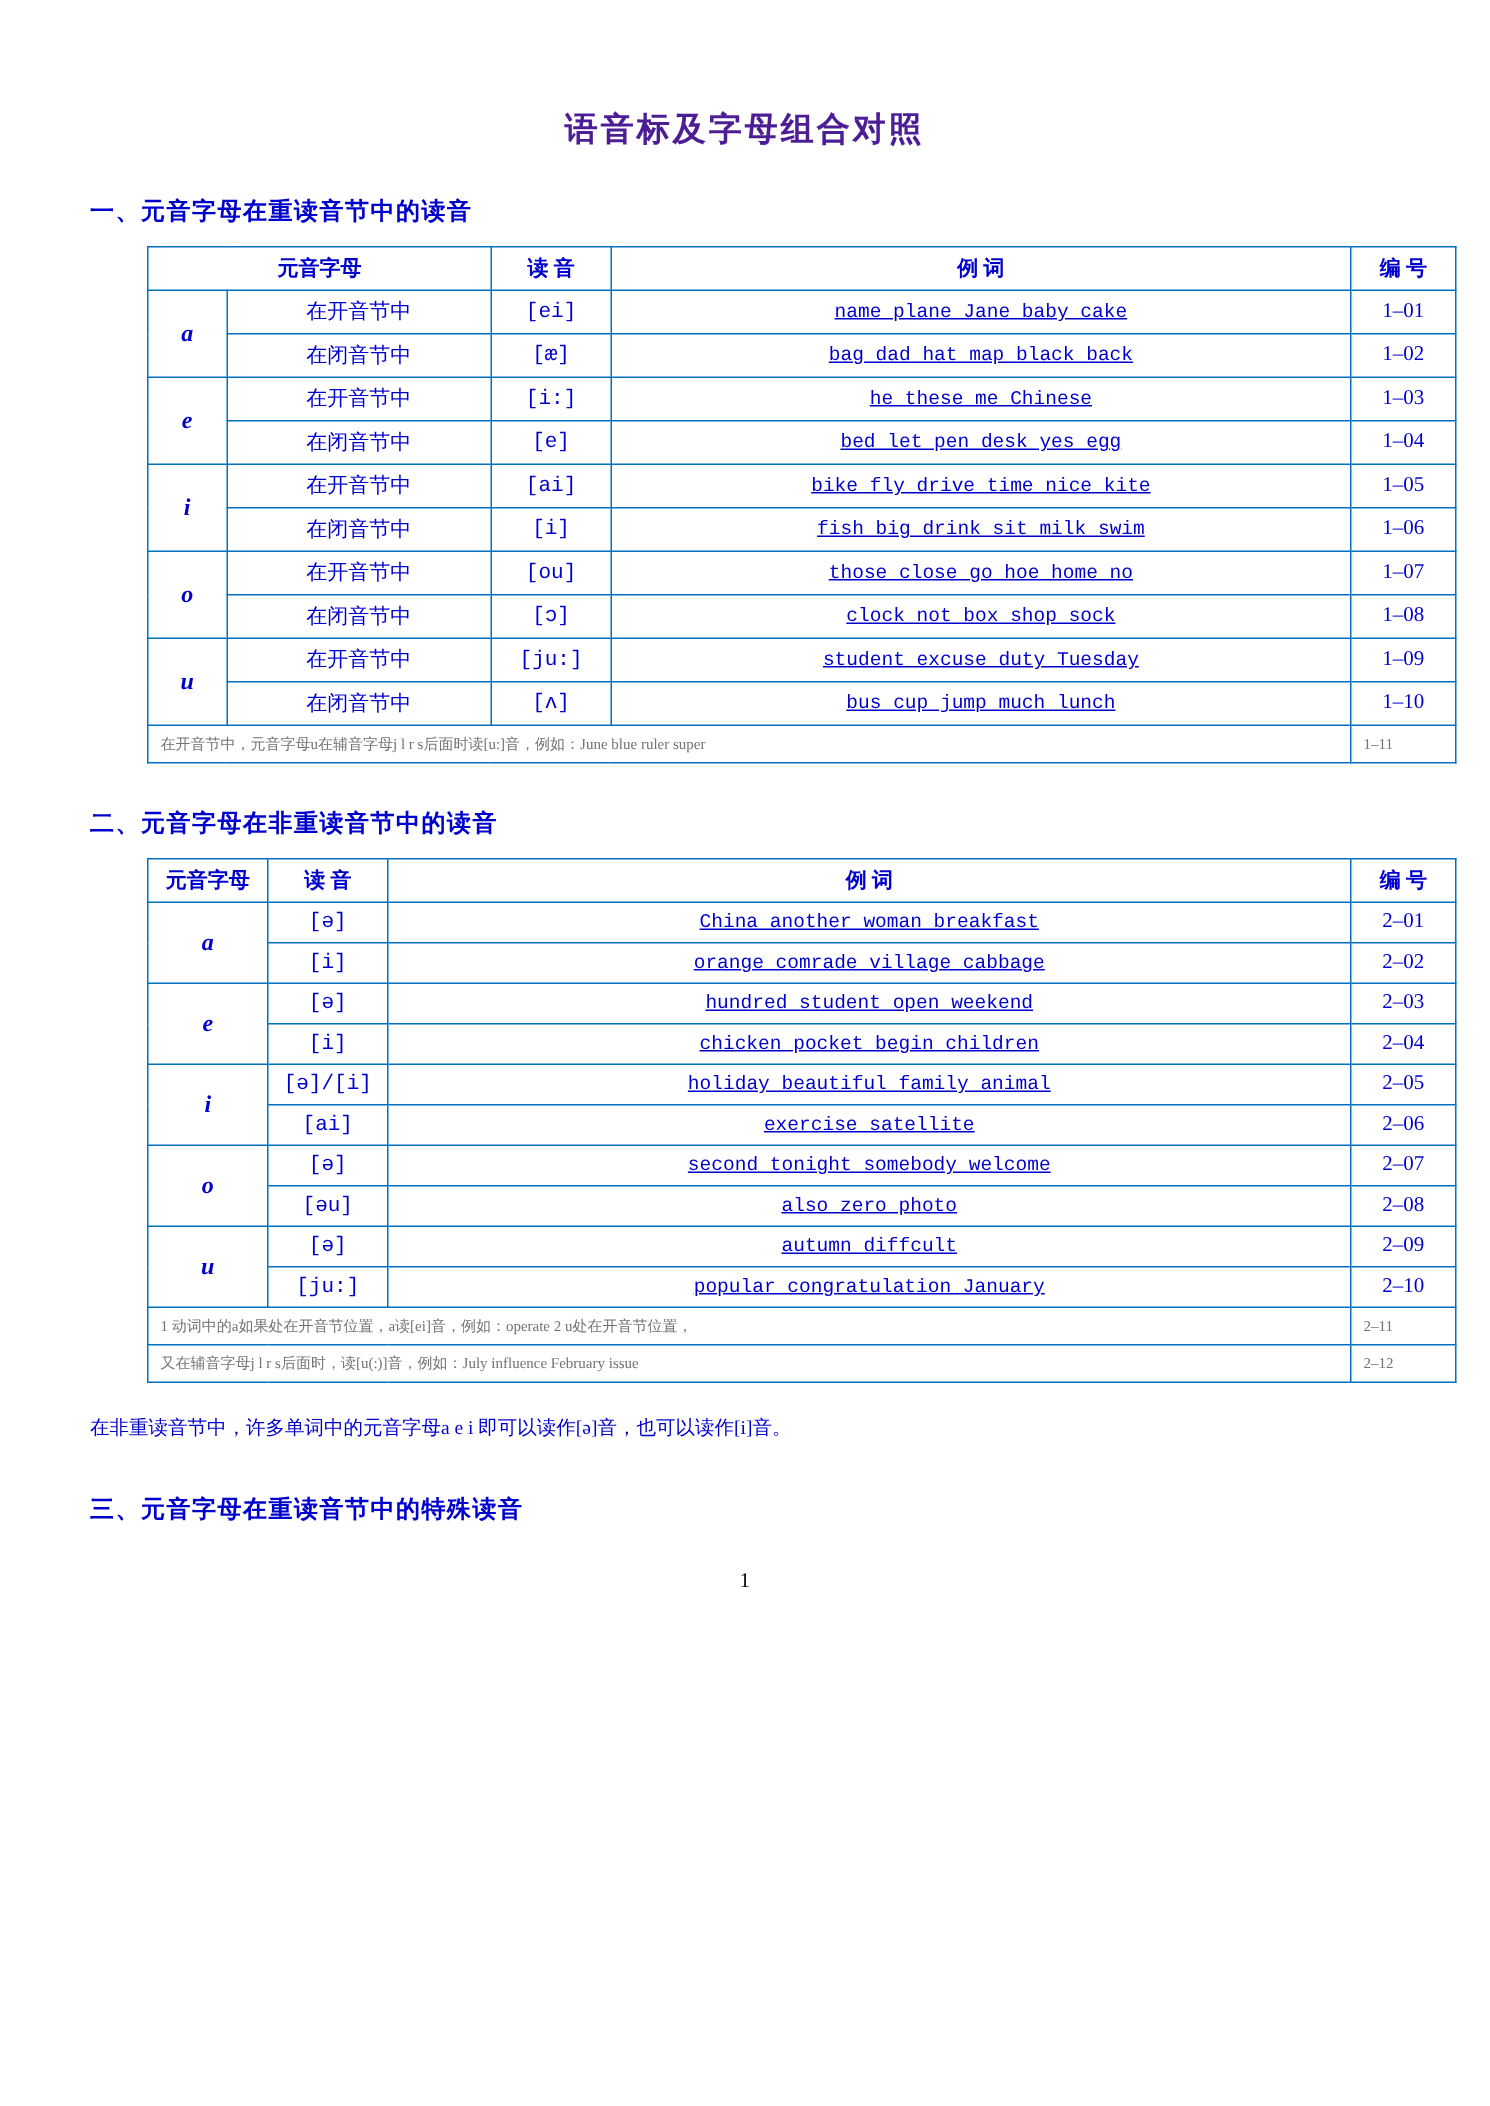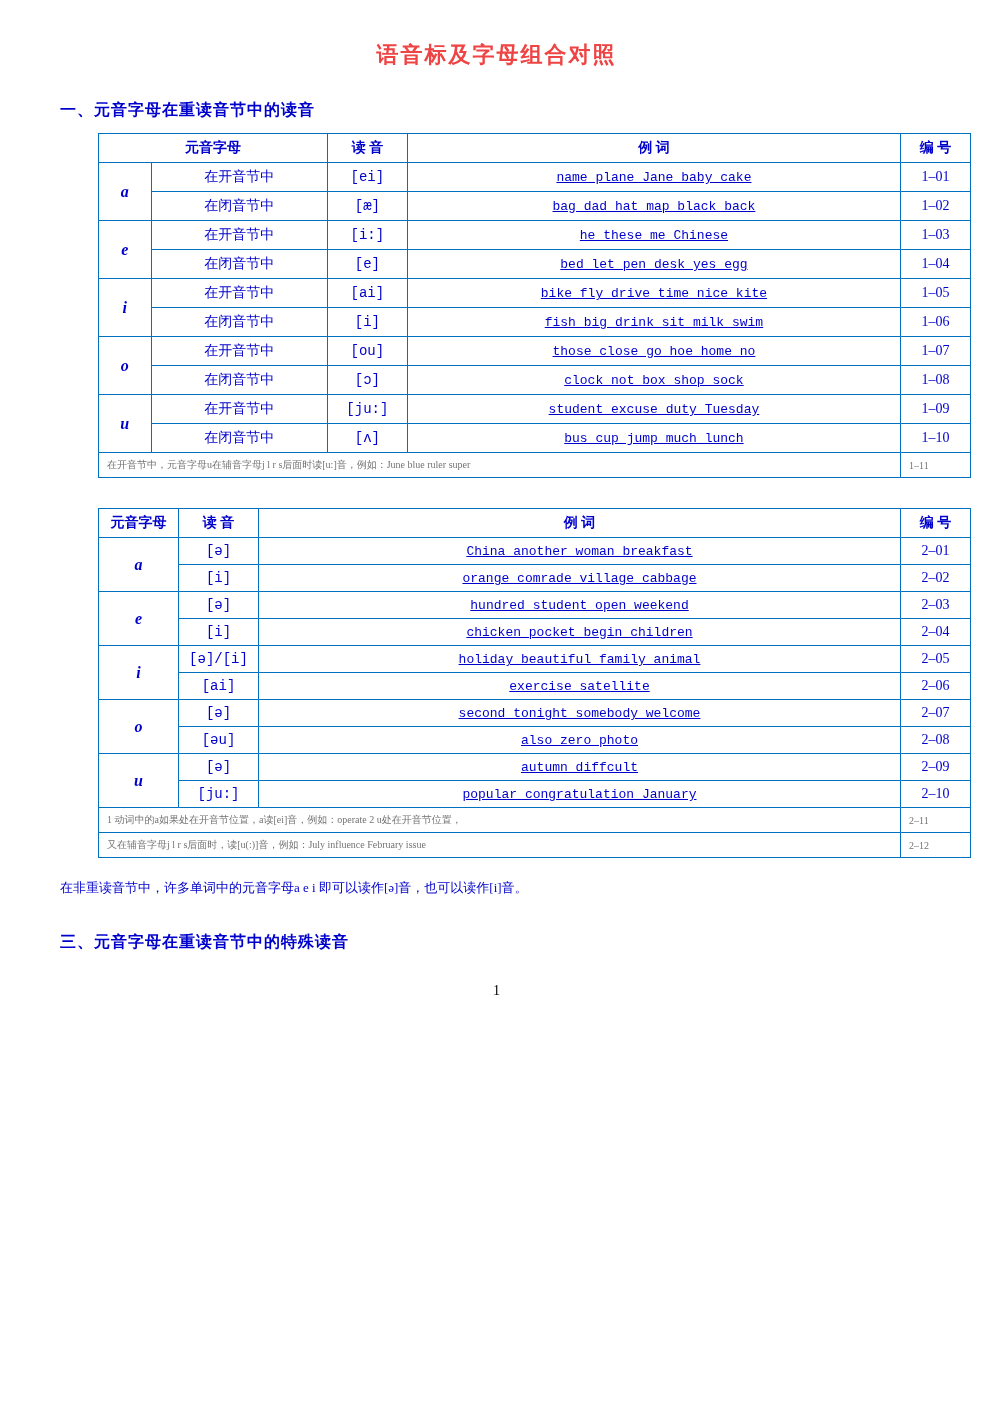--- a/index.html
+++ b/index.html
@@ -8,23 +8,24 @@
       font-family: SimSun, "宋体", serif;
       color: #000;
       width: 993px;
       min-height: 1404px;
       padding: 40px 60px;
     }
     .page-title {
       text-align: center;
       font-size: 22px;
       font-weight: bold;
-      color: #ef4444;
+      color: #4c1d95;
       margin-bottom: 30px;
       letter-spacing: 2px;
+      margin-top: 31px;
     }
     .section-title {
       color: #0000cc;
       font-size: 16px;
       font-weight: bold;
       margin-bottom: 12px;
       letter-spacing: 1px;
     }
     table {
       border-collapse: collapse;
@@ -170,20 +171,21 @@
 
       <tr class="note-row">
         <td colspan="4">在开音节中，元音字母u在辅音字母j l r s后面时读[u:]音，例如：June blue ruler super</td>
         <td>1–11</td>
       </tr>
     </tbody>
   </table>
 </div>
 
 <div class="section-gap">
+  <div class="section-title">二、元音字母在非重读音节中的读音</div>
 
   <table>
     <thead>
       <tr>
         <td class="col-vowel">元音字母</td>
         <td class="col-phonetic">读 音</td>
         <td class="col-examples">例 词</td>
         <td class="col-number">编 号</td>
       </tr>
     </thead>

